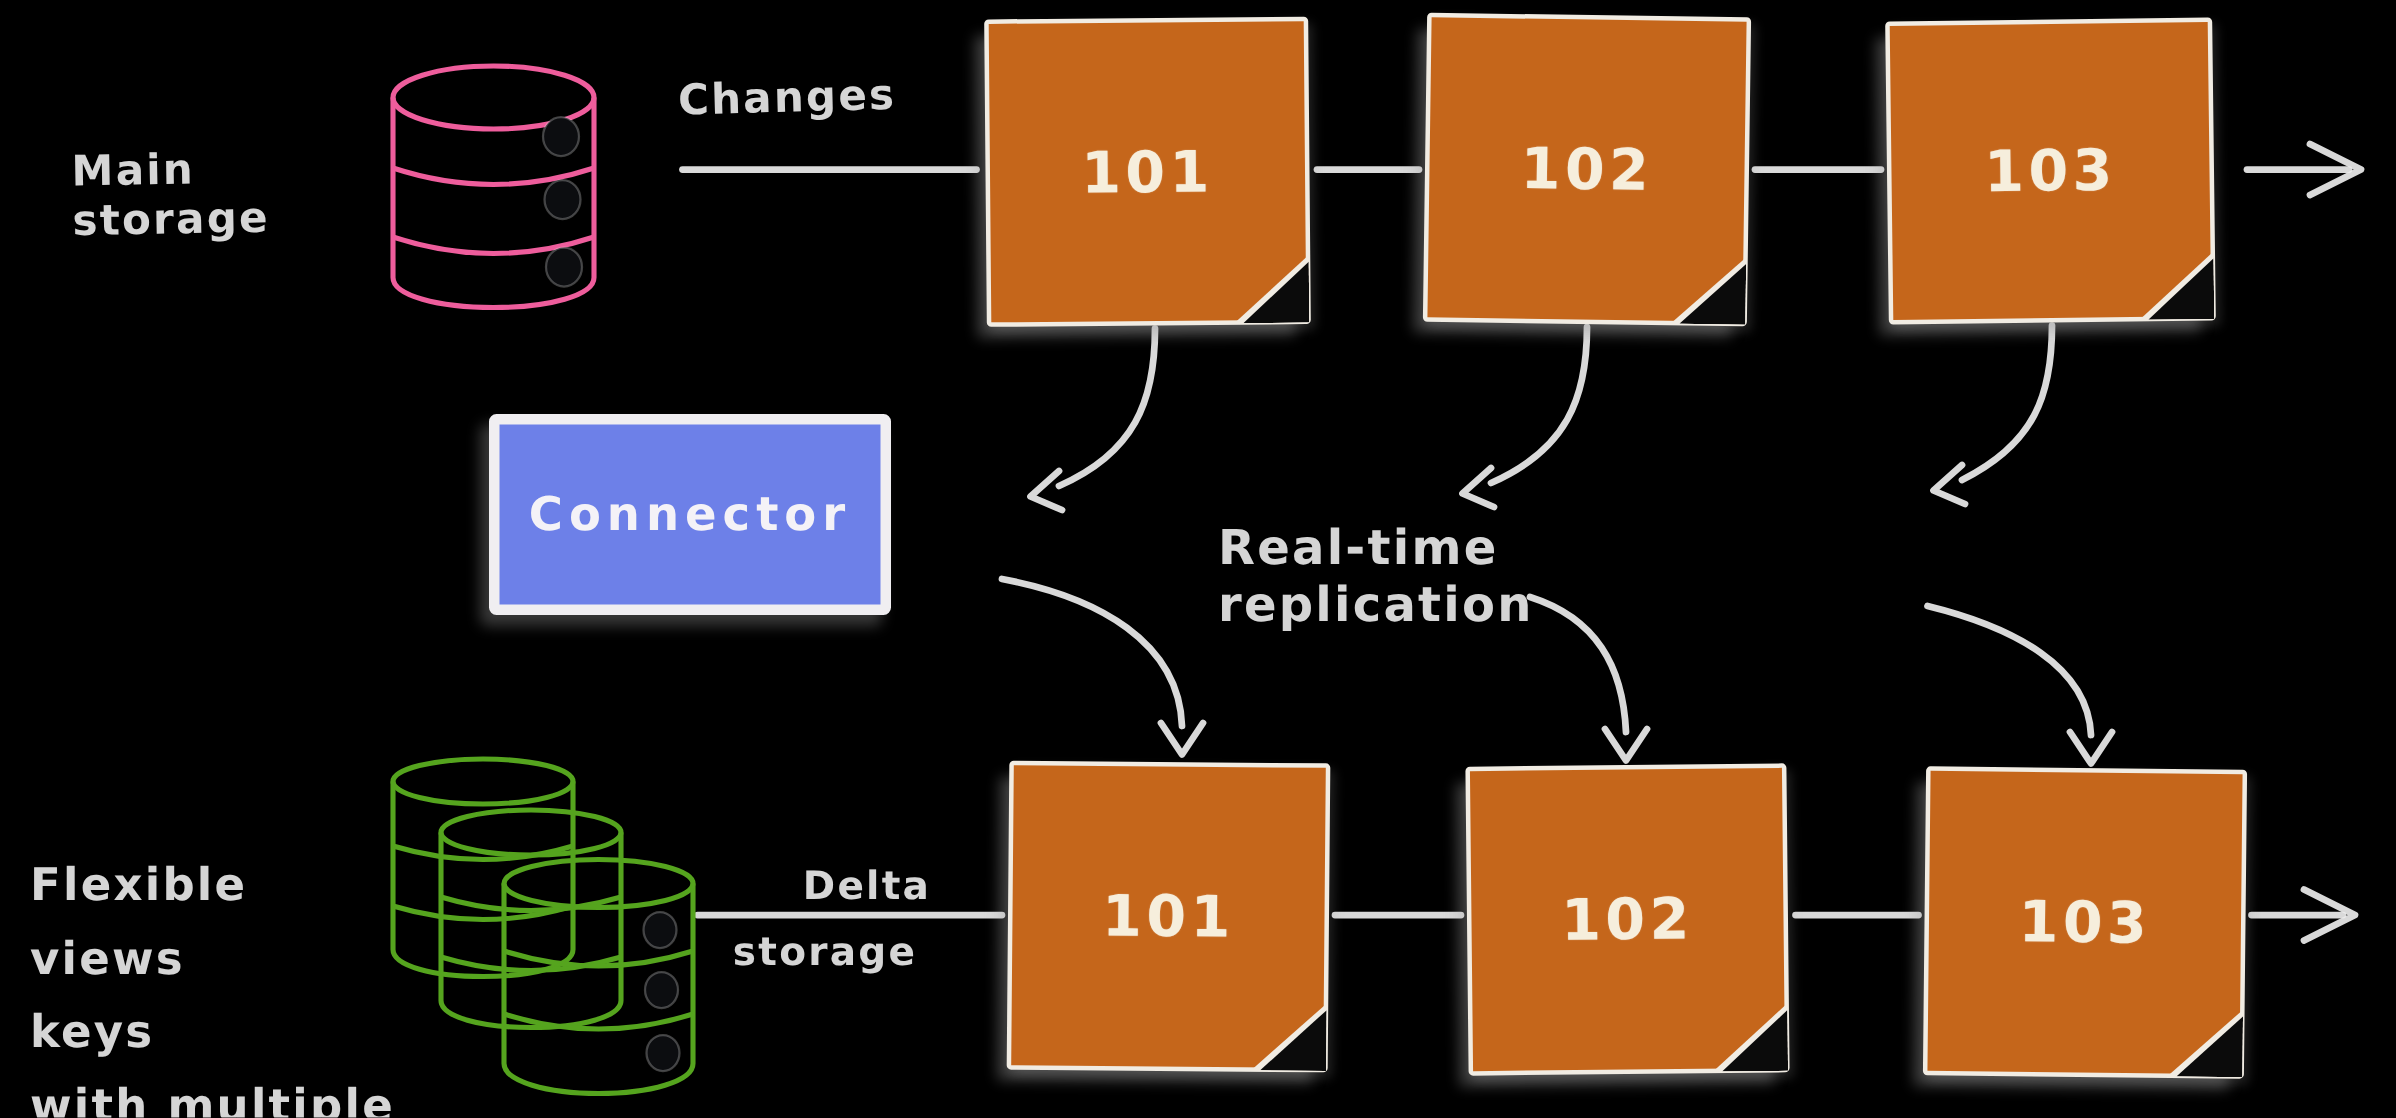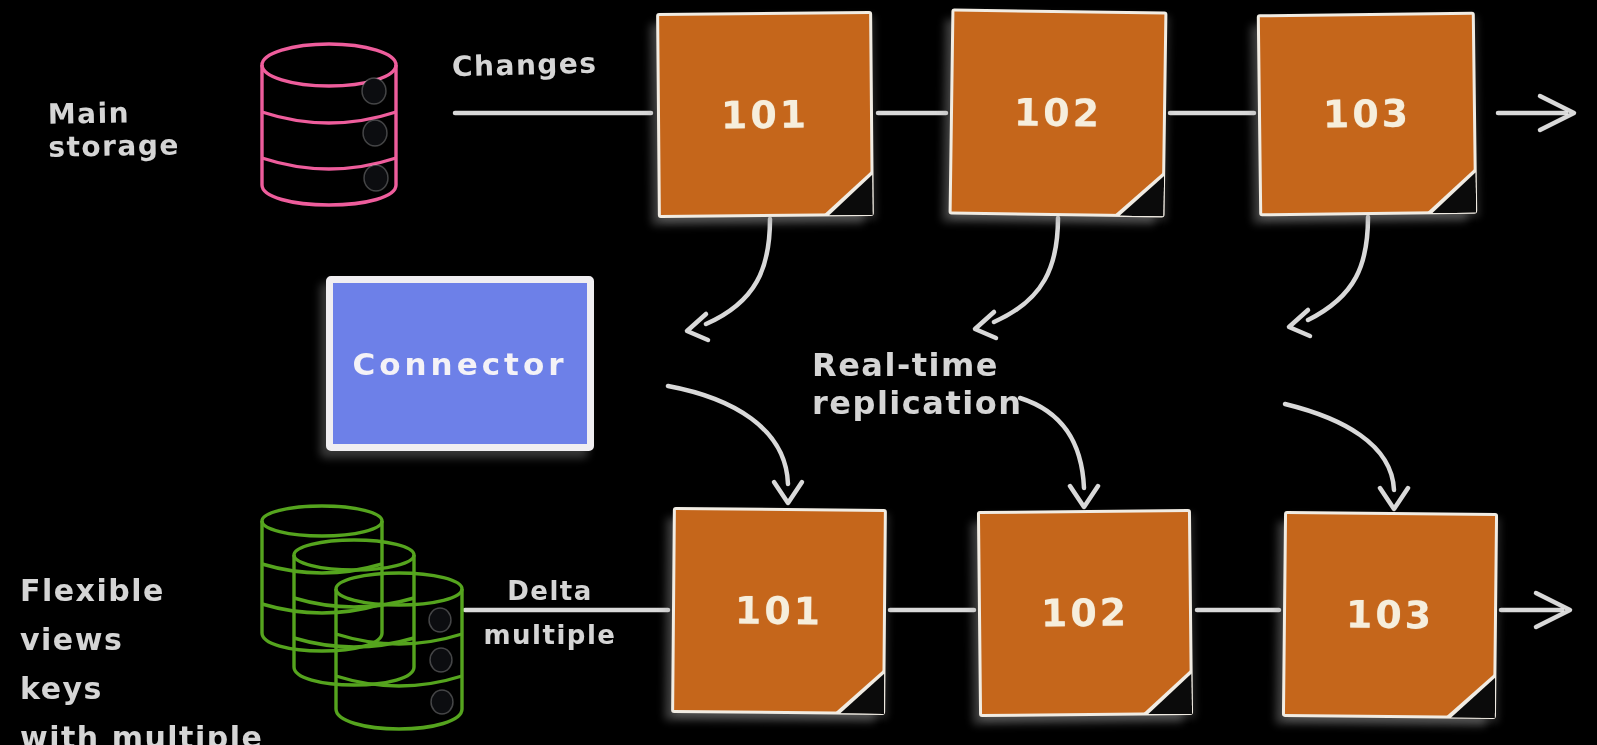--- a/index.html
+++ b/index.html
@@ -31,21 +31,21 @@
     text-shadow:0 0 1px rgba(255,255,255,.4);
   }
   .fold{position:absolute;right:-2px;bottom:-2px;width:50px;height:45px;}
   .fold-light{position:absolute;inset:0;background:var(--note-border,#f1ece3);
     clip-path:polygon(100% 0,0 100%,100% 100%);}
   .fold-dark{position:absolute;inset:0;background:var(--fold-fill,#0b0b0b);
     clip-path:polygon(100% 10%,12% 100%,100% 100%);}
 
   
   .connector-box{
-    position:absolute;left:326px;top:276px;width:268px;height:175px;
+    position:absolute;left:326px;top:276px;width:268px;height:134px;
     box-sizing:border-box;
     background:var(--connector-fill,#6d80e8);
     border:7px solid var(--connector-border,#f0eef1);
     border-radius:5px;
     display:flex;align-items:center;justify-content:center;
     box-shadow:-6px 7px 9px rgba(160,160,160,.35);
   }
   .connector-label{
     color:var(--connector-text,#f4f2f7);
     font-size:31px;font-weight:600;letter-spacing:4px;
@@ -55,21 +55,21 @@
   .hand-label{
     position:absolute;
     color:var(--label-text,#e6e6e6);
     font-weight:600;letter-spacing:1.5px;
     opacity:.93;
   }
   .lbl-source{left:48px;top:96px;width:200px;font-size:28px;transform:rotate(-1deg);}
   .lbl-changes{left:452px;top:48px;width:180px;font-size:28px;transform:rotate(-1.5deg);}
   .lbl-replication{left:812px;top:346px;width:380px;font-size:32px;}
   .lbl-flexible{left:20px;top:550px;width:250px;font-size:30px;line-height:49px;margin-top:16px;}
-  .lbl-delta{left:492px;top:576px;width:116px;font-size:26px;text-align:center;}
+  .lbl-delta{left:520px;top:576px;width:116px;font-size:26px;text-align:center;}
   .lbl-updates{left:478px;top:620px;width:144px;font-size:26px;text-align:center;}
 
   
   .db-svg{position:absolute;}
   .src-db{left:256px;top:38px;}
   .rep-db{left:252px;top:488px;}
   .db-body{fill:var(--db-fill,#3489dc);}
   .db-top{fill:var(--db-top-fill,#0c0d10);}
   .dot{fill:var(--db-top-fill,#0c0d10);stroke:rgba(255,255,255,.25);stroke-width:1.5;}
   .src-stroke{stroke:var(--source-db-outline,#ee5d9c);stroke-width:3.4;fill:none;}
@@ -193,15 +193,15 @@
 
   <div class="hand-label lbl-source">Main storage</div>
   <div class="hand-label lbl-changes">Changes</div>
   <div class="hand-label lbl-replication">Real-time replication</div>
   <div class="hand-label lbl-flexible">
     <div>Flexible views</div>
     <div>keys</div>
     <div>with multiple</div>
   </div>
   <div class="hand-label lbl-delta">Delta</div>
-  <div class="hand-label lbl-updates">multiple</div>
+  <div class="hand-label lbl-updates">storage</div>
 
 </div>
 
 </body></html>

